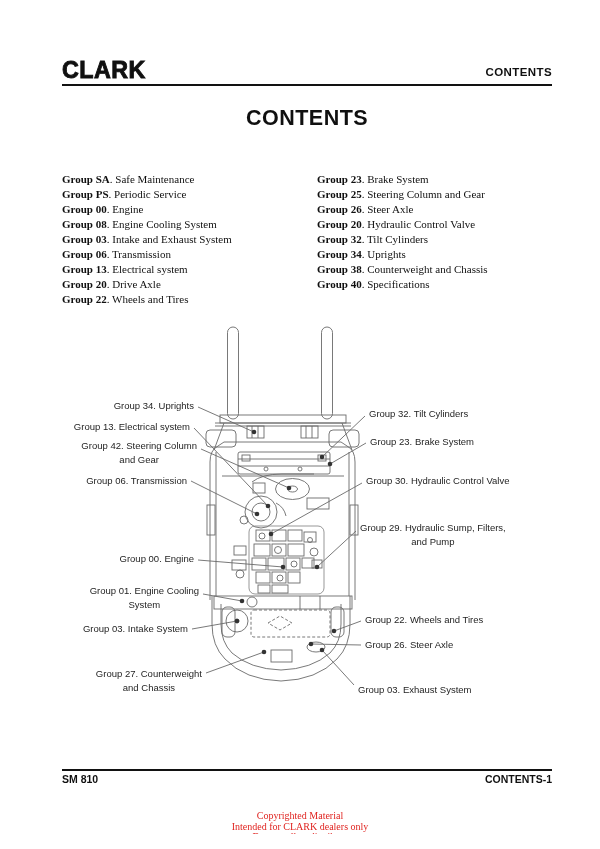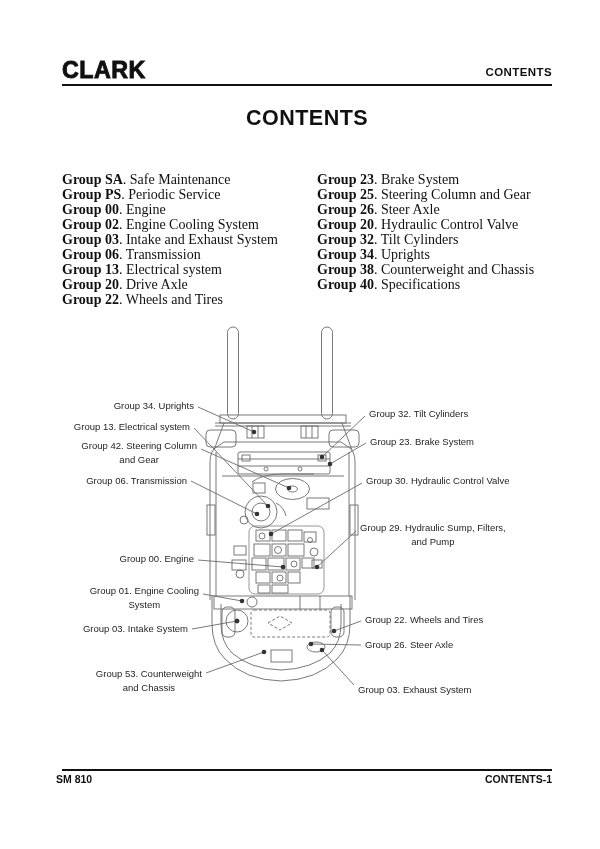--- a/index.html
+++ b/index.html
@@ -12,33 +12,33 @@
   .hdr-right{position:absolute;right:48px;top:66px;font-family:"Liberation Sans",sans-serif;
         font-weight:bold;font-size:11.5px;letter-spacing:0.4px;color:#101010;}
   .rule{position:absolute;left:62px;width:490px;height:2.4px;background:#121212;}
   .rule.top{top:84px;}
   .rule.bottom{top:769px;}
   
   .title{position:absolute;left:62px;top:106px;width:490px;text-align:center;
         font-family:"Liberation Sans",sans-serif;font-weight:bold;font-size:21.5px;
         letter-spacing:0.5px;color:#101010;}
   
-  .toc{position:absolute;top:172px;font-size:14px;color:#101010;}
+  .toc{position:absolute;top:172px;font-size:11px;color:#101010;}
   .toc.left{left:62px;width:250px;}
   .toc.right{left:317px;width:250px;}
   .toc-row{line-height:15.05px;white-space:nowrap;}
   .toc-row b{font-weight:bold;}
   
   .dlabel{position:absolute;transform:translateY(-50%);
         font-family:"Liberation Sans",sans-serif;font-size:9.5px;line-height:13.8px;
         color:#242424;white-space:nowrap;text-align:center;}
   
   .ftr{position:absolute;top:773px;font-family:"Liberation Sans",sans-serif;
         font-weight:bold;font-size:10.5px;color:#101010;}
-  .ftr.left{left:56px;}
+  .ftr.left{left:62px;}
   .ftr.right{right:48px;}
   
   .notice{position:absolute;left:0;top:811px;width:600px;text-align:center;
         font-size:10px;line-height:10.6px;}
   
   svg.layer{position:absolute;left:0;top:0;}
   #leader-layer line{stroke:#6a6a6a;stroke-width:0.9;}
   #leader-layer circle{fill:#333;stroke:none;}
 </style>
 </head>
@@ -49,21 +49,21 @@
   <div class="logo">CLARK</div>
   <div class="hdr-right">CONTENTS</div>
   <div class="rule top"></div>
 
   <div class="title">CONTENTS</div>
 
   <div class="toc left">
       <div class="toc-row"><b>Group SA</b>. Safe Maintenance</div>
       <div class="toc-row"><b>Group PS</b>. Periodic Service</div>
       <div class="toc-row"><b>Group 00</b>. Engine</div>
-      <div class="toc-row"><b>Group 02</b>. Engine Cooling System</div>
+      <div class="toc-row"><b>Group 08</b>. Engine Cooling System</div>
       <div class="toc-row"><b>Group 03</b>. Intake and Exhaust System</div>
       <div class="toc-row"><b>Group 06</b>. Transmission</div>
       <div class="toc-row"><b>Group 13</b>. Electrical system</div>
       <div class="toc-row"><b>Group 20</b>. Drive Axle</div>
       <div class="toc-row"><b>Group 22</b>. Wheels and Tires</div>
     </div>
   <div class="toc right">
       <div class="toc-row"><b>Group 23</b>. Brake System</div>
       <div class="toc-row"><b>Group 25</b>. Steering Column and Gear</div>
       <div class="toc-row"><b>Group 26</b>. Steer Axle</div>
@@ -221,21 +221,21 @@
         <div>Group 00. Engine</div>
       </div>
       <div class="dlabel" style="top: 598px; right: 401px;">
         <div>Group 01. Engine Cooling</div>
         <div>System</div>
       </div>
       <div class="dlabel" style="top: 629px; right: 412px;">
         <div>Group 03. Intake System</div>
       </div>
       <div class="dlabel" style="top: 681px; right: 398px;">
-        <div>Group 53. Counterweight</div>
+        <div>Group 27. Counterweight</div>
         <div>and Chassis</div>
       </div>
       <div class="dlabel" style="top: 414px; left: 369px;">
         <div>Group 32. Tilt Cylinders</div>
       </div>
       <div class="dlabel" style="top: 442px; left: 370px;">
         <div>Group 23. Brake System</div>
       </div>
       <div class="dlabel" style="top: 481px; left: 366px;">
         <div>Group 30. Hydraulic Control Valve</div>
@@ -252,14 +252,19 @@
       </div>
       <div class="dlabel" style="top: 690px; left: 358px;">
         <div>Group 03. Exhaust System</div>
       </div>
     </div>
 
   <div class="rule bottom"></div>
   <div class="ftr left">SM 810</div>
   <div class="ftr right">CONTENTS-1</div>
 
+  <div class="notice" style="color: rgb(224, 36, 32);">
+      <div>Copyrighted Material</div>
+      <div>Intended for CLARK dealers only</div>
+      <div>Do not sell or distribute</div>
+    </div>
 
 </div>
 
 </body></html>

